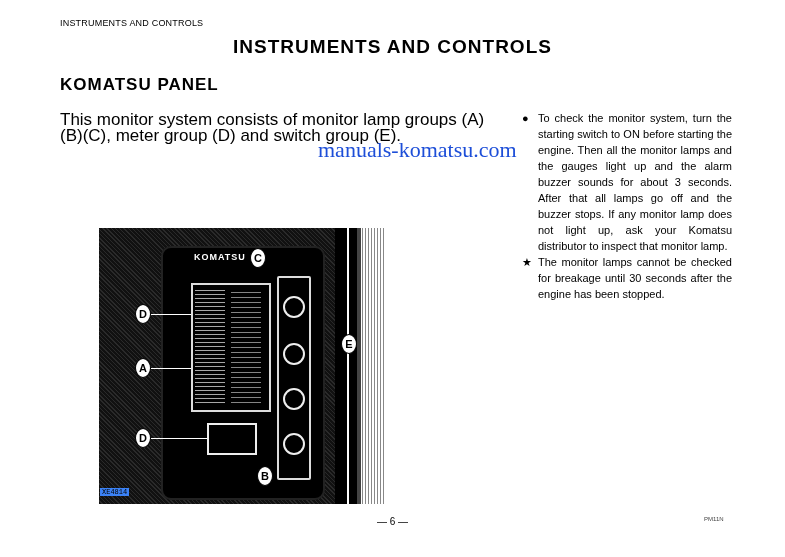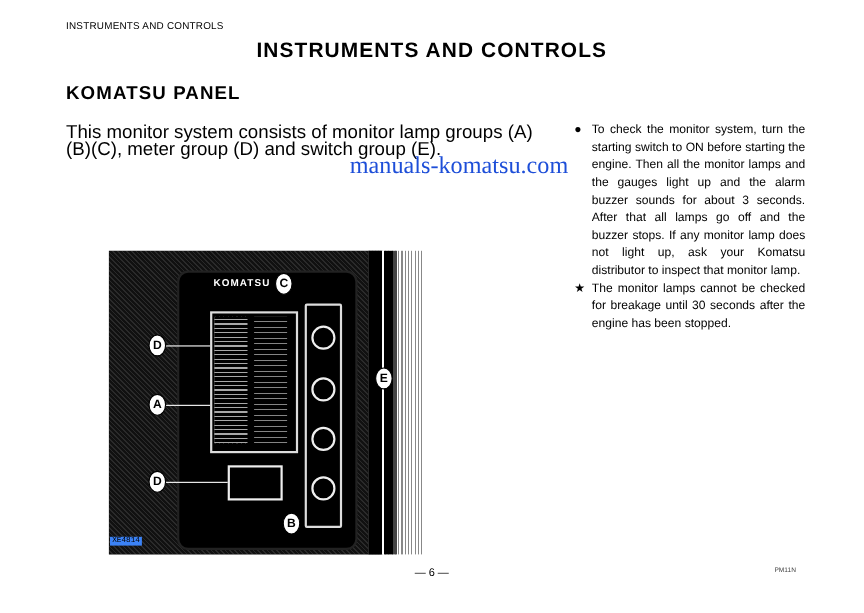--- a/index.html
+++ b/index.html
@@ -5,21 +5,21 @@
   html, body { margin: 0; padding: 0; background: #ffffff; }
   body { width: 785px; height: 557px; position: relative; overflow: hidden; font-family: "Liberation Sans", sans-serif; color: #000; }
   .running-header { position: absolute; left: 60px; top: 18px; font-size: 9px; letter-spacing: 0.2px; }
   .page-title { position: absolute; left: 0; width: 785px; top: 36px; text-align: center; font-size: 19px; font-weight: bold; letter-spacing: 1px; }
   .section-title { position: absolute; left: 60px; top: 75px; font-size: 17px; font-weight: bold; letter-spacing: 1px; }
   .intro { position: absolute; left: 60px; top: 112px; width: 445px; font-size: 17px; line-height: 16px; }
   .watermark { position: absolute; left: 318px; top: 137px; font-size: 22px; color: #1d4ed8; font-family: Liberation Serif, serif; }
   .notes { position: absolute; left: 522px; top: 110px; width: 210px; font-size: 11px; line-height: 16px; }
   .note { position: relative; padding-left: 16px; text-align: justify; text-align-last: left; }
   .note .mark { position: absolute; left: 0; top: 0; font-size: 11px; }
-  .figure { position: absolute; left: 99px; top: 228px; width: 236px; height: 276px; background: #0a0a0a; overflow: hidden; padding-left: 12px; }
+  .figure { position: absolute; left: 99px; top: 228px; width: 236px; height: 276px; background: #0a0a0a; overflow: hidden; }
   .figure .bg-left { position: absolute; left: 0; top: 0; width: 236px; height: 276px;
     background: repeating-linear-gradient(45deg, #111 0 2px, #2a2a2a 2px 3px); }
   .figure .panel { position: absolute; left: 62px; top: 18px; width: 160px; height: 250px; background: #000; border-radius: 10px; border: 2px solid #222; }
   .figure .brand { position: absolute; left: 95px; top: 24px; color: #fff; font-size: 9px; font-weight: bold; letter-spacing: 1px; }
   .figure .lamp-frame { position: absolute; left: 92px; top: 55px; width: 76px; height: 125px; border: 2px solid #ddd; }
   .figure .lamp-grid { position: absolute; left: 96px; top: 60px; width: 30px; height: 115px;
     background: repeating-linear-gradient(0deg, #eee 0 1px, #000 1px 4px), repeating-linear-gradient(90deg, #eee 0 1px, transparent 1px 4px); opacity: 0.7; }
   .figure .lamp-grid2 { position: absolute; left: 132px; top: 60px; width: 30px; height: 115px;
     background: repeating-linear-gradient(0deg, #ddd 0 1px, #000 1px 5px); opacity: 0.6; }
   .figure .switch-frame { position: absolute; left: 178px; top: 48px; width: 30px; height: 200px; border: 2px solid #ddd; border-radius: 2px; }

